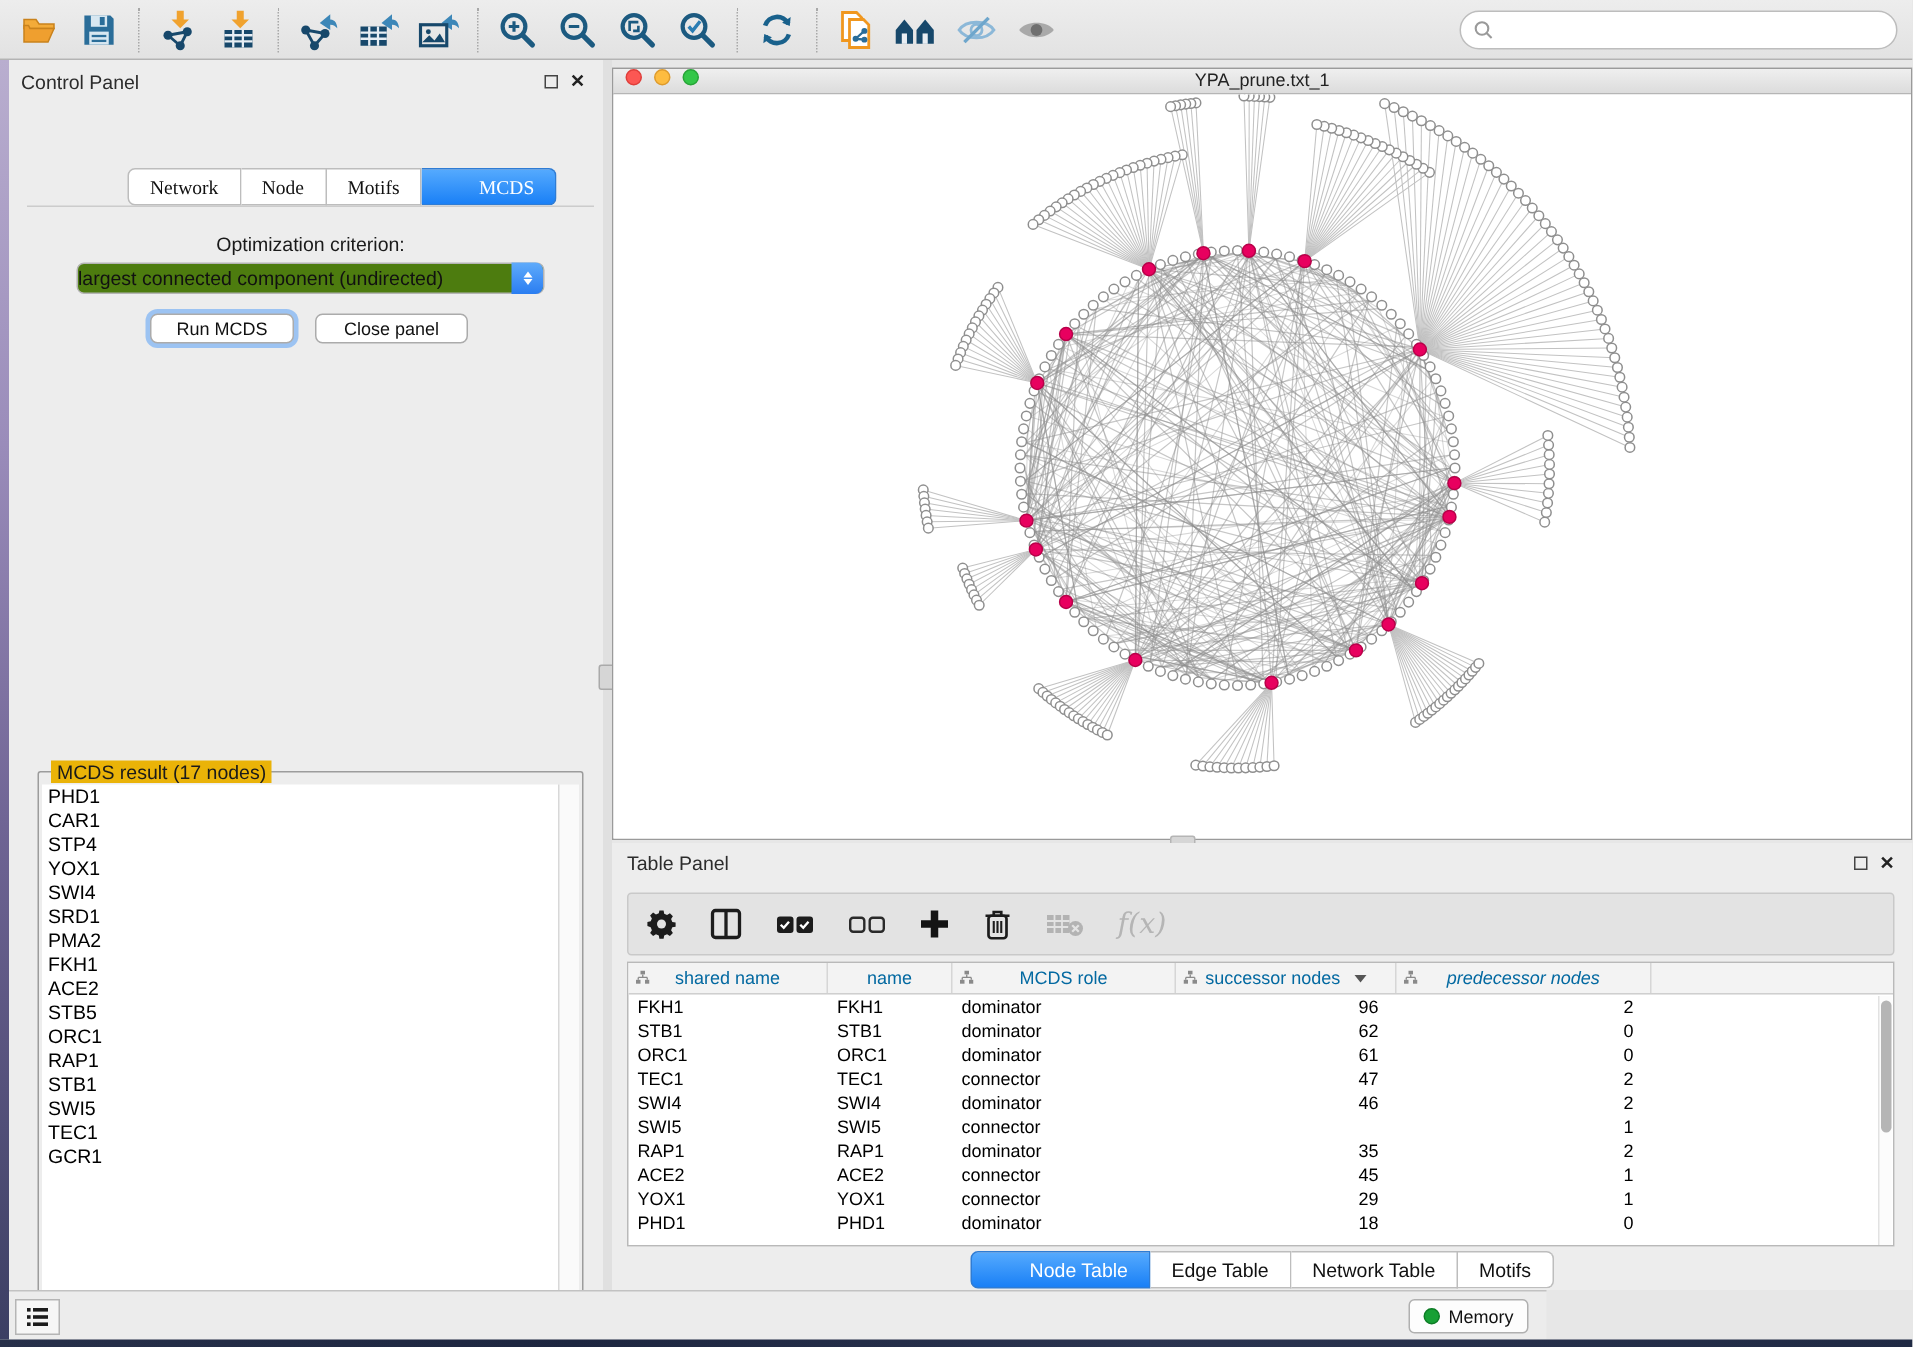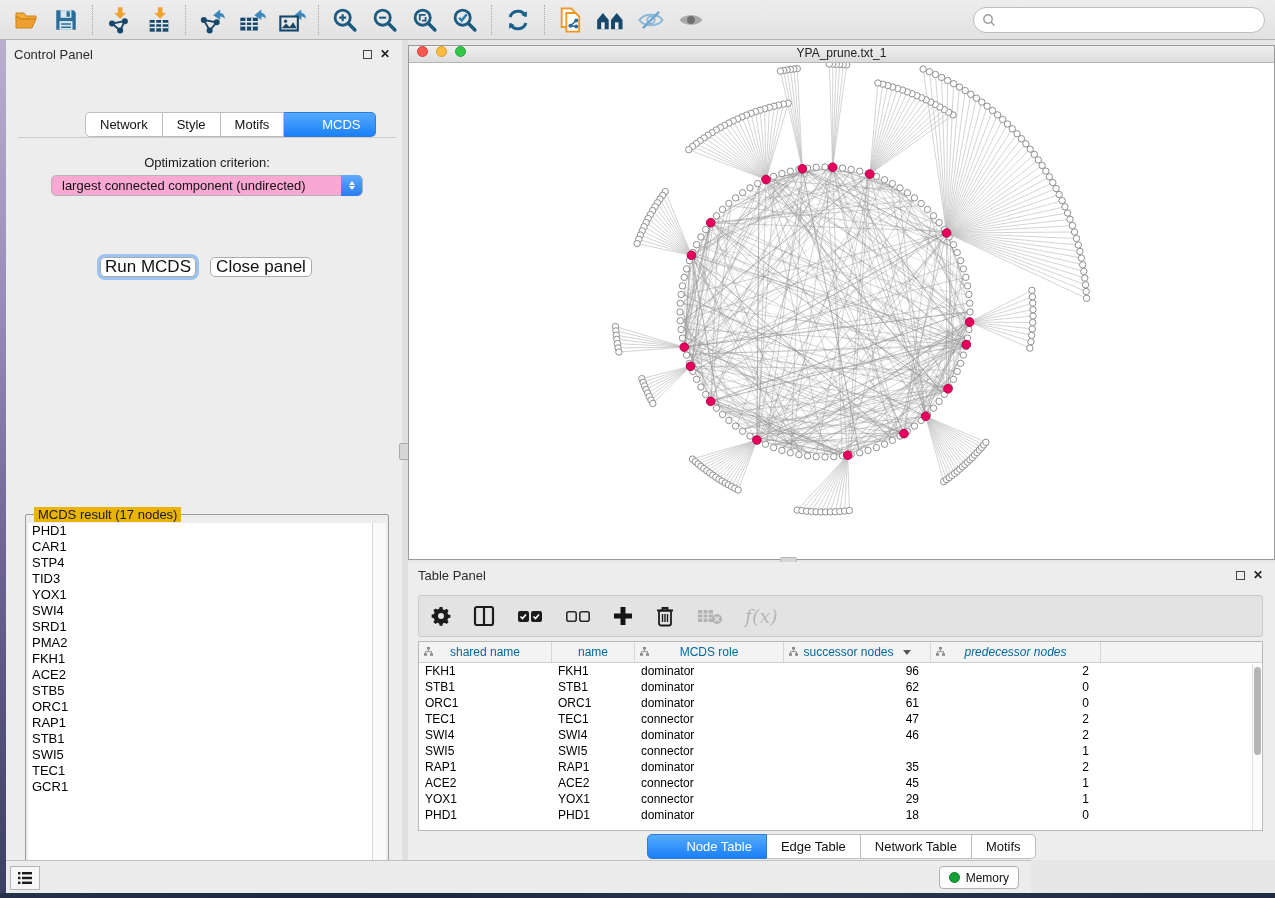--- a/index.html
+++ b/index.html
@@ -30,42 +30,42 @@
   #bottom-strip { position:absolute; left:0; top:893px; width:1275px; height:5px;
     background:linear-gradient(90deg,#27304a,#1d2640 30%,#2b3450 60%,#202a44); }
   
   .panel-header-title { font-size:13px; color:#2c2c2c; }
   .win-icons { display:flex; gap:8px; align-items:center; }
   .float-icon { width:9px; height:9px; border:1.5px solid #444; display:inline-block; }
   .close-icon { font-size:12px; font-weight:bold; color:#222; line-height:9px; }
   
   #control-panel { position:absolute; left:6px; top:40px; width:396px; height:820px; background:#ededed; }
   #control-panel-header { height:28px; display:flex; align-items:center; justify-content:space-between; padding:0 12px 0 8px; }
-  #control-tabs { position:absolute; left:79px; top:72px; display:flex; }
+  #control-tabs { position:absolute; left:79px; top:72px; display:flex;font-family:Liberation Serif, serif; }
   .segtab {
     padding:4px 14px; font-size:13px; background:#fff; color:#111;
     border:1px solid #bdbdbd; border-left:none; cursor:default; line-height:15px;
   }
   .segtab:first-child { border-left:1px solid #bdbdbd; border-radius:5px 0 0 5px; }
   .segtab:last-child { border-radius:0 5px 5px 0; }
   .segtab.sel { background:linear-gradient(#55aafe,#1a80f6); border-color:#2f7cd4; color:#fff;padding-left:38px; }
   #mcds-content { position:absolute; left:12px; top:97px; width:378px; height:758px; border-top:1px solid #cccccc; }
   #opt-label { position:absolute; left:0; top:17px; width:378px; text-align:center; font-size:13px; color:#1a1a1a; }
   #opt-select {
     position:absolute; left:33px; top:37px; width:312px; height:21px;
-    background:#f9a8d4; border:1px solid #b4b4b4; border-radius:5px;
-    font-size:13px; display:flex; align-items:center; padding-left:10px; color:#111;
+    background:#4d7c0f; border:1px solid #b4b4b4; border-radius:5px;
+    font-size:13px; display:flex; align-items:center; padding-left:0; color:#111;
   }
   #opt-stepper { position:absolute; right:0px; top:-1px; width:21px; height:21px; border-radius:0 5px 5px 0;
     background:linear-gradient(#5fabfb,#2a7df1); display:flex; flex-direction:column; align-items:center; justify-content:center; gap:1px; }
   .chev { width:0; height:0; border-left:3.5px solid transparent; border-right:3.5px solid transparent; }
   .chev.up { border-bottom:4px solid #fff; }
   .chev.down { border-top:4px solid #fff; }
   .cbtn { position:absolute; top:71px; height:20px; background:#fff; border:1px solid #ababab; border-radius:5px;
-    font-size:17px; color:#111; display:flex; align-items:center; justify-content:center; font-family:"Liberation Sans",sans-serif;margin-top:48px; }
+    font-size:12px; color:#111; display:flex; align-items:center; justify-content:center; font-family:"Liberation Sans",sans-serif; }
   #run-mcds { left:82px; width:96px; box-shadow:0 0 0 3px rgba(90,160,245,.55); }
   #close-panel { left:192px; width:102px; }
   #mcds-groupbox { position:absolute; left:7px; top:376px; width:364px; height:365px; border:1px solid #9c9c9c; border-radius:2px; }
   #mcds-group-title { position:absolute; left:8px; top:-8px; background:#eab308; padding:0 4px; font-size:13px; color:#1a1a1a; }
   #mcds-list { position:absolute; left:2px; top:8px; width:344px; height:353px; background:#fff; overflow:hidden; }
   .mcds-item { font-size:13px; height:16px; line-height:16px; padding-left:4px; color:#000; }
   #mcds-scroll { position:absolute; right:2px; top:8px; width:14px; height:353px; background:#fafafa; border-left:1px solid #d8d8d8; }
   
   #network-window { position:absolute; left:408px; top:45px; width:867px; height:515px;
     border:1px solid #9a9a9a; background:#fff; }
@@ -254,42 +254,41 @@
 <div id="control-panel">
   <div id="control-panel-header">
     <span class="panel-header-title">Control Panel</span>
     <span class="win-icons">
       <span class="float-icon"></span>
       <span class="close-icon">✕</span>
     </span>
   </div>
   <div id="control-tabs">
       <div class="segtab">Network</div>
-      <div class="segtab">Style</div>
+      <div class="segtab">Node</div>
       <div class="segtab">Motifs</div>
       <div class="segtab sel">MCDS</div>
     </div>
   <div id="mcds-content">
     <div id="opt-label">Optimization criterion:</div>
     <div id="opt-select">
       <span>largest connected component (undirected)</span>
       <span id="opt-stepper">
         <span class="chev up"></span>
           <span class="chev down"></span>
       </span>
     </div>
     <div class="cbtn" id="run-mcds">Run MCDS</div>
     <div class="cbtn" id="close-panel">Close panel</div>
     <div id="mcds-groupbox">
       <div id="mcds-group-title">MCDS result (17 nodes)</div>
       <div id="mcds-list">
           <div class="mcds-item">PHD1</div>
           <div class="mcds-item">CAR1</div>
           <div class="mcds-item">STP4</div>
-          <div class="mcds-item">TID3</div>
           <div class="mcds-item">YOX1</div>
           <div class="mcds-item">SWI4</div>
           <div class="mcds-item">SRD1</div>
           <div class="mcds-item">PMA2</div>
           <div class="mcds-item">FKH1</div>
           <div class="mcds-item">ACE2</div>
           <div class="mcds-item">STB5</div>
           <div class="mcds-item">ORC1</div>
           <div class="mcds-item">RAP1</div>
           <div class="mcds-item">STB1</div>

